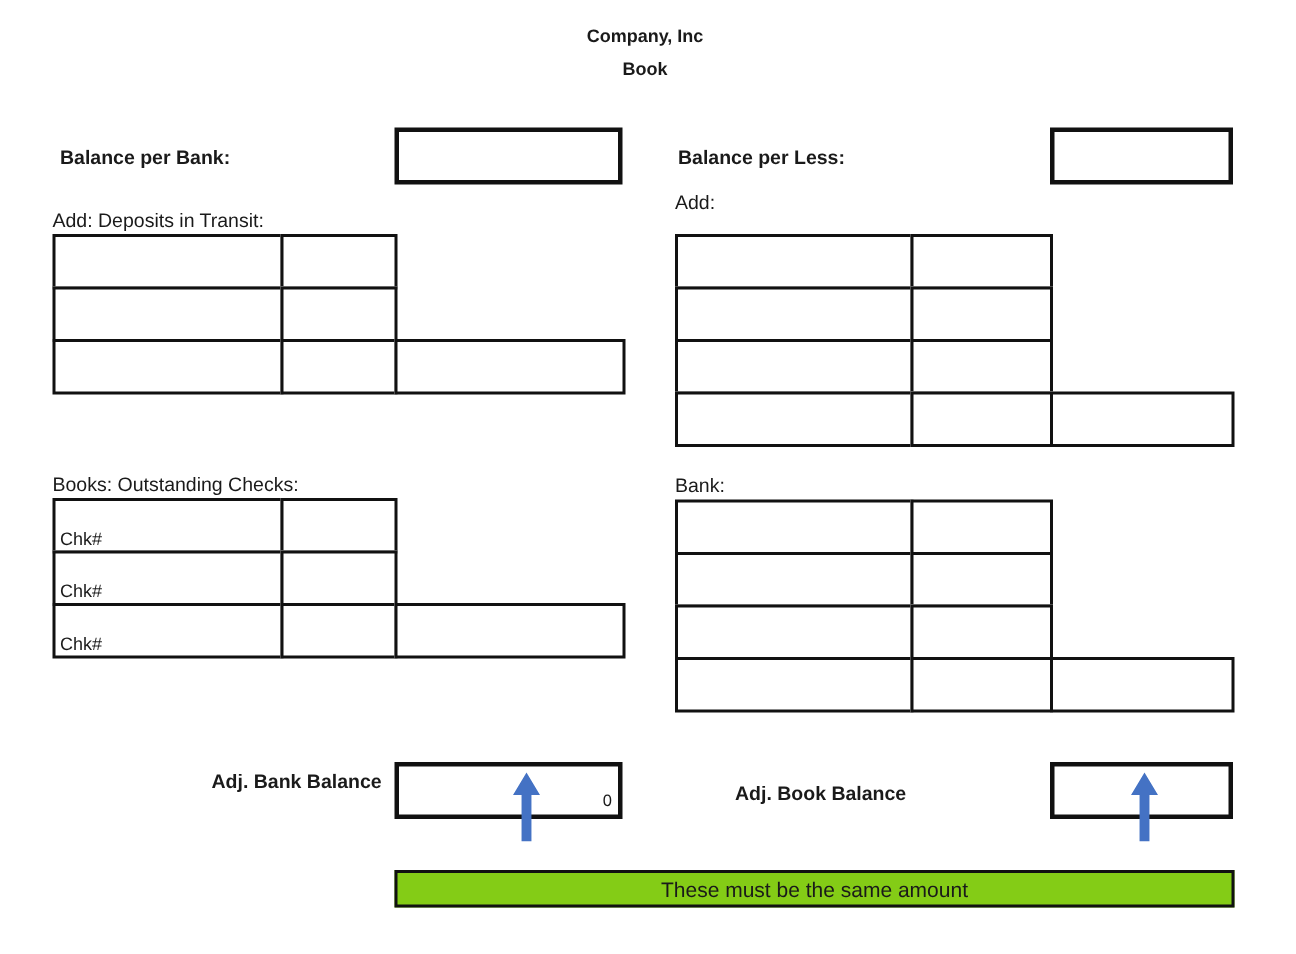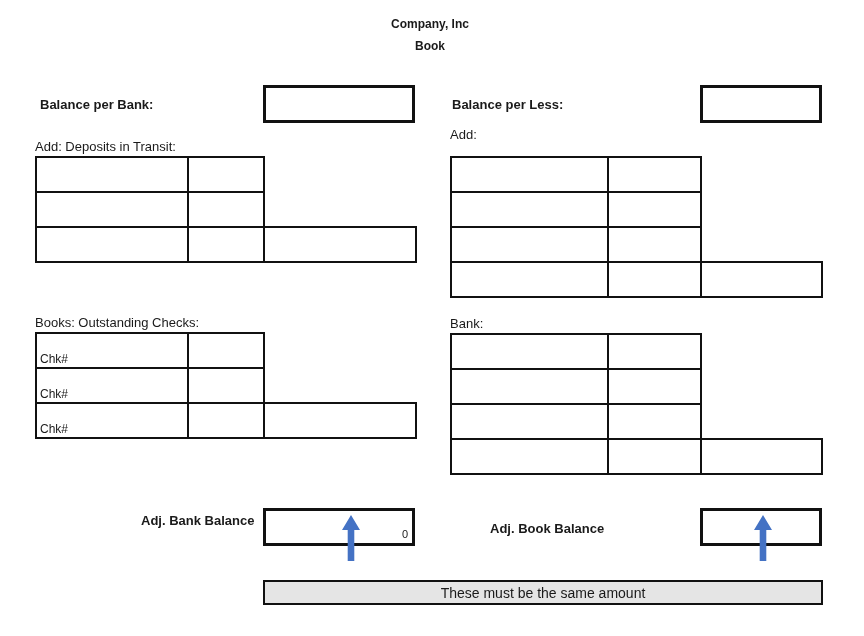--- a/index.html
+++ b/index.html
@@ -32,21 +32,21 @@
     display:flex; align-items:flex-end;
     padding:0 0 1px 3px;
   }
   .adj-value {
     position:absolute; right:4px; bottom:3px;
     font-size:11px; color:#1a1a1a;
   }
   .arrow-svg { position:absolute; z-index:5; }
   .footer-box {
     position:absolute; box-sizing:border-box;
-    border:2px solid #111; background:#e5e5e5;
+    border:2px solid #111; background:#84cc16;
     display:flex; align-items:center; justify-content:center;
     font-size:14px;
   }
 </style>
 </head>
 <body>
 
 <div>
 
   <div class="title-block">

